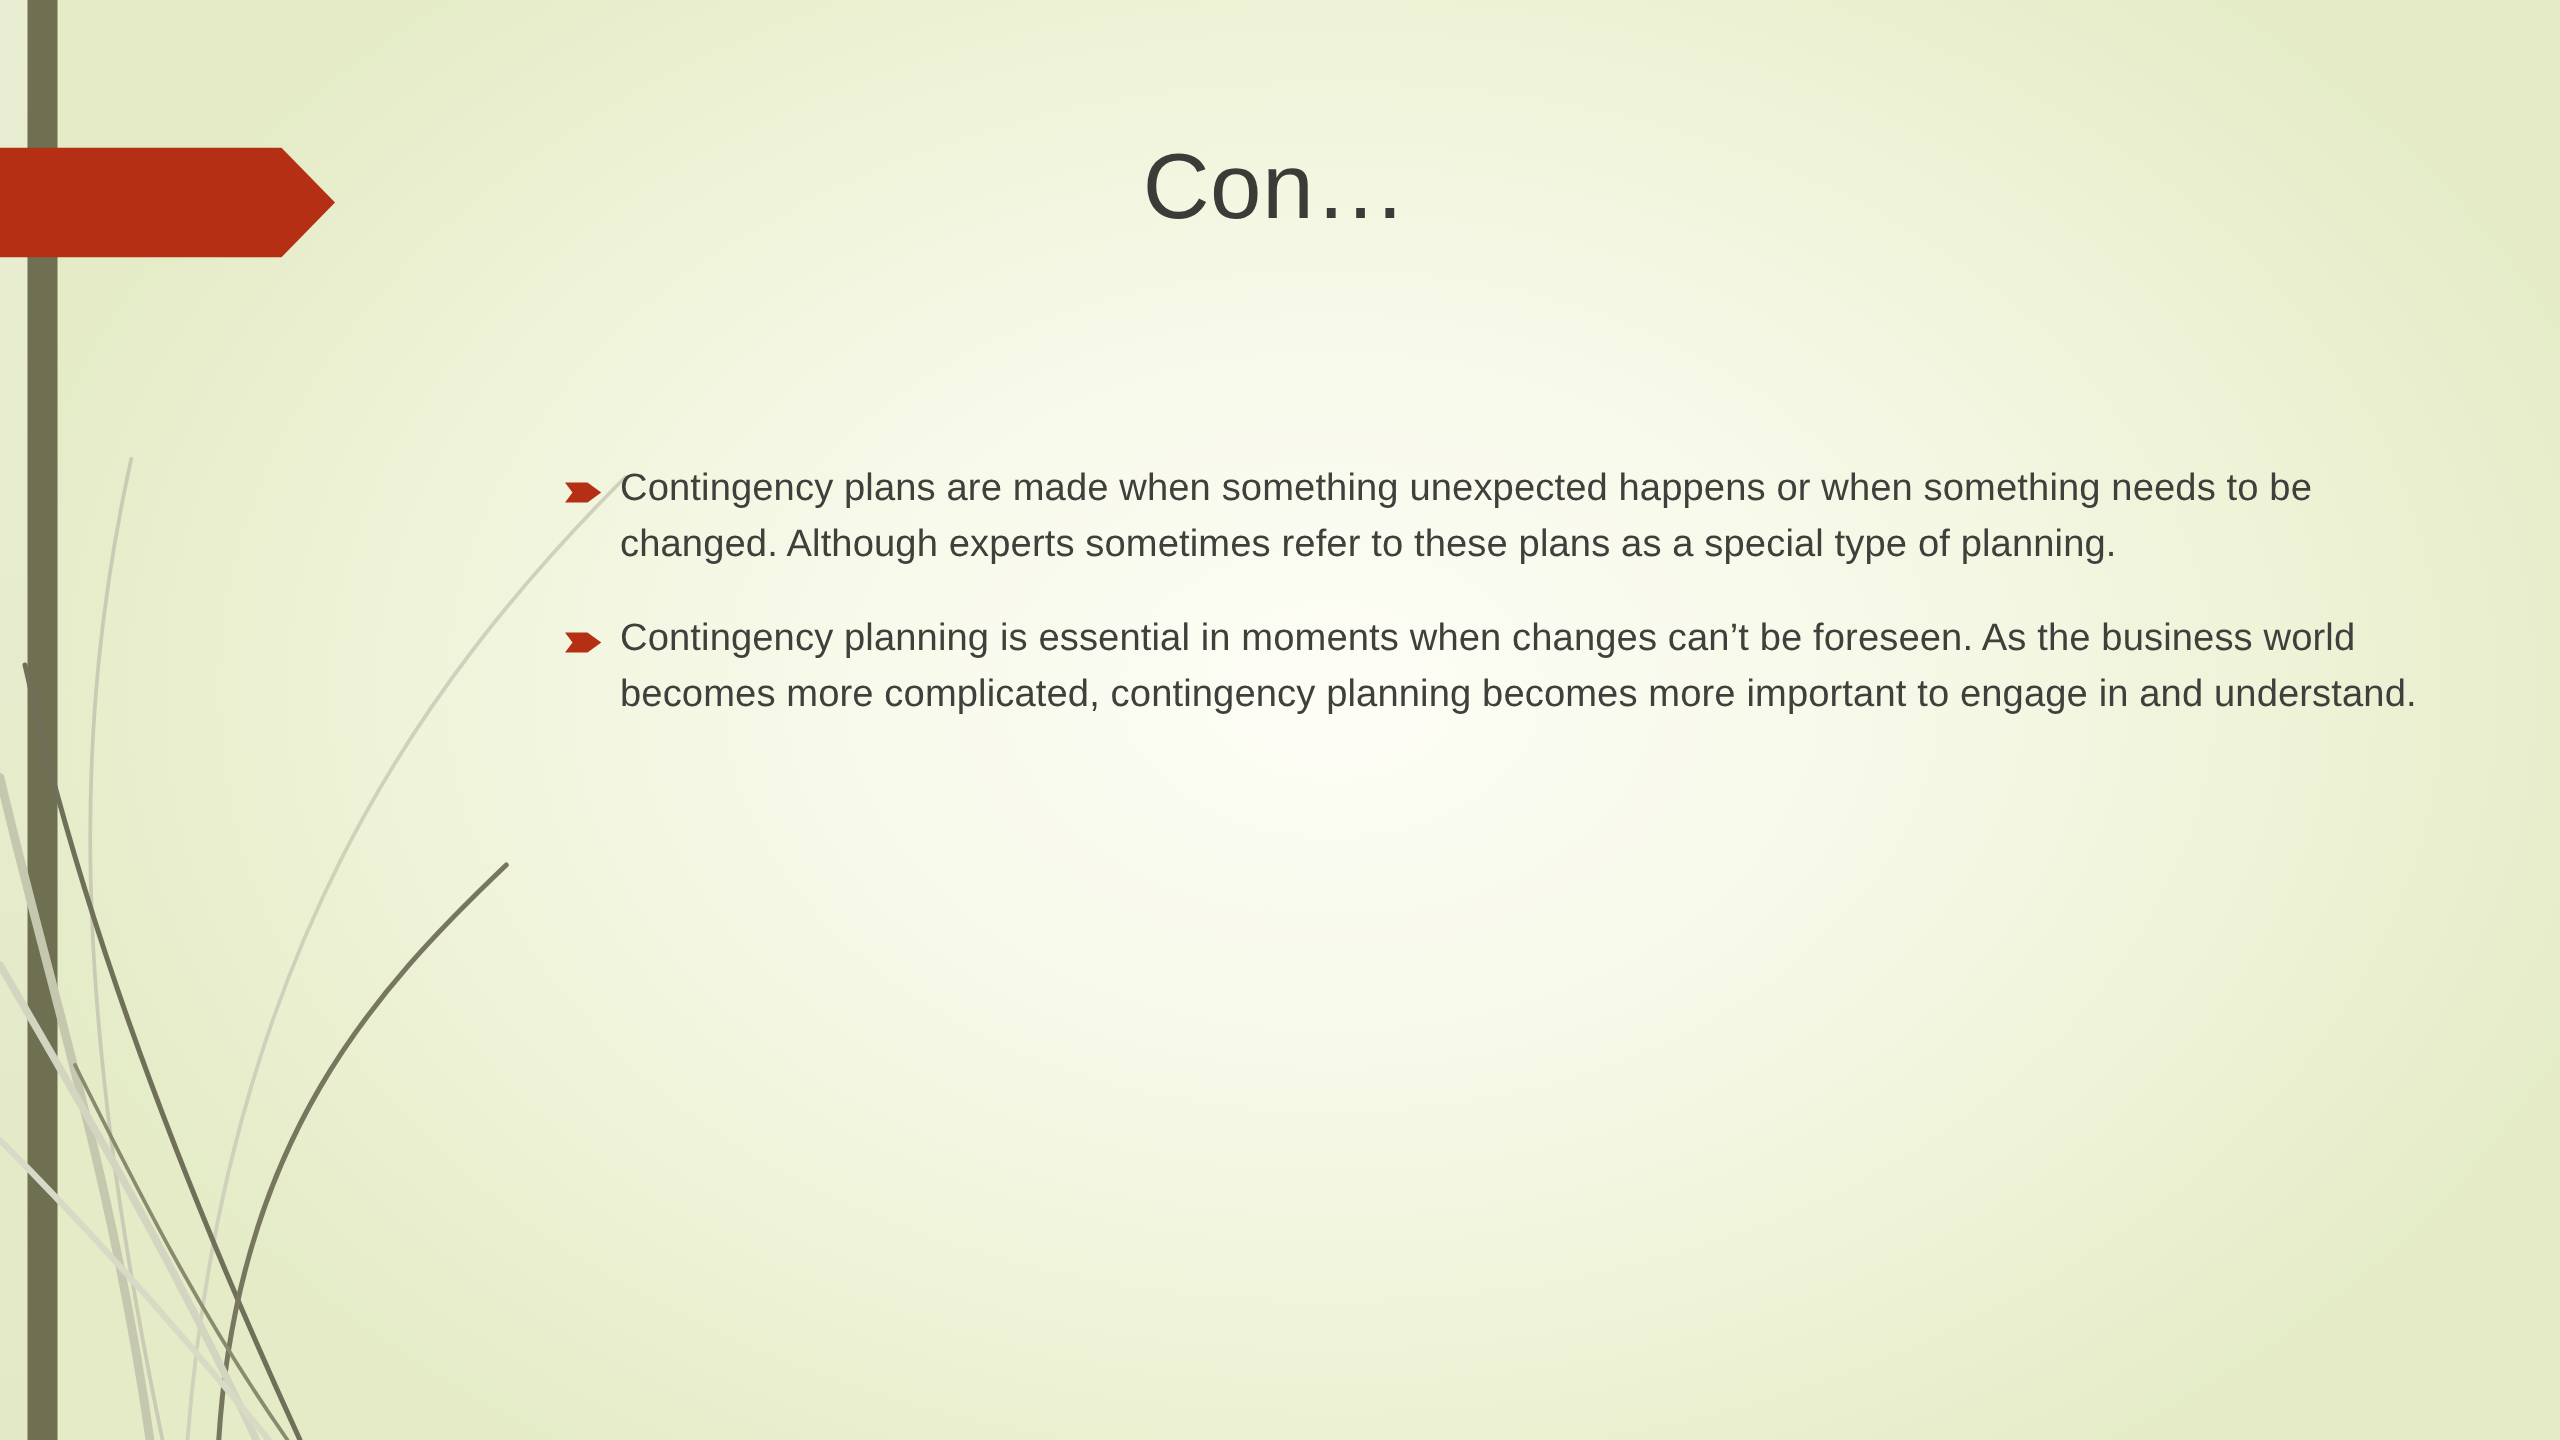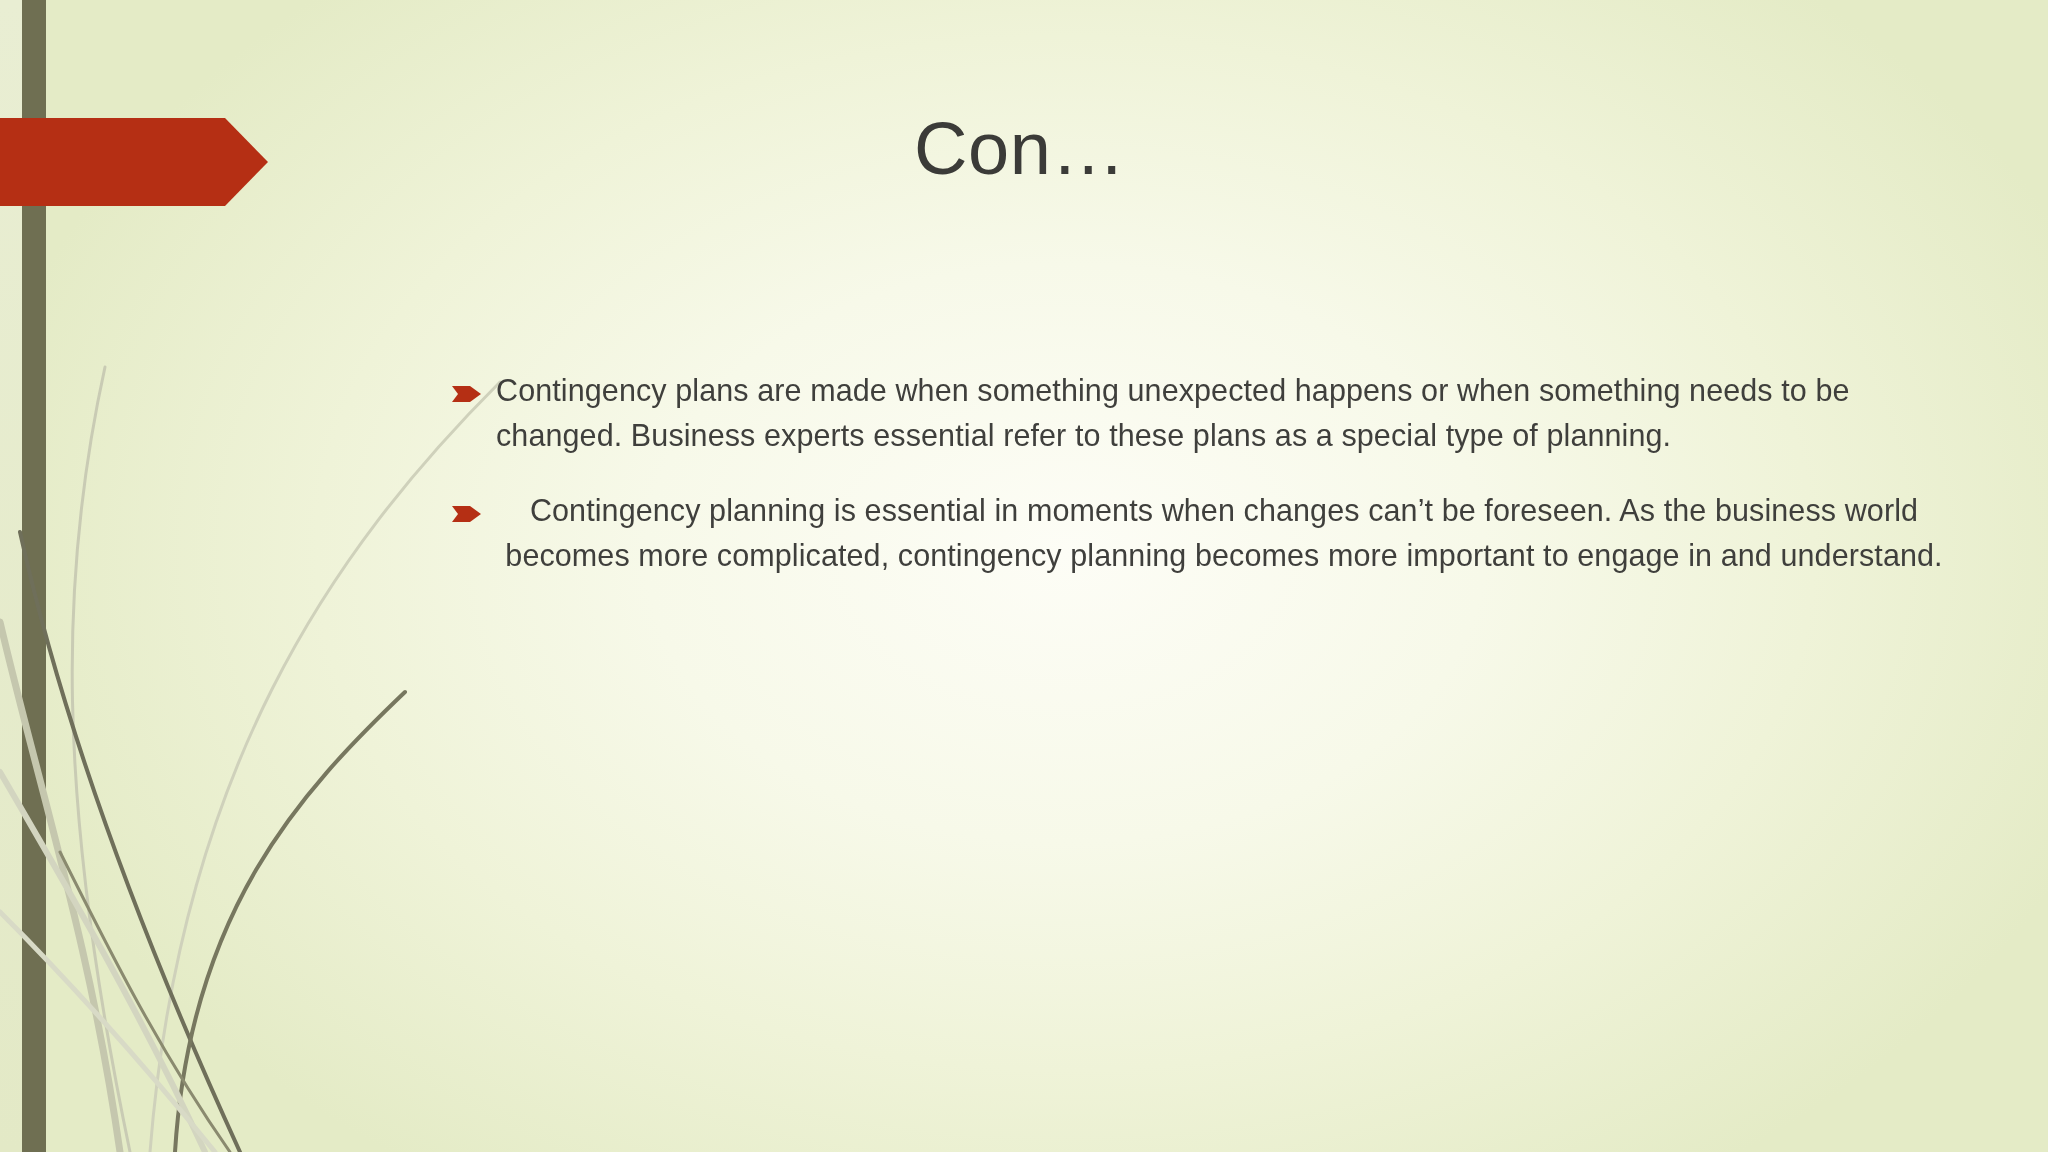--- a/index.html
+++ b/index.html
@@ -82,21 +82,21 @@
     left: 452px;
     top: 368px;
     width: 1500px;
   }
 
   .bullet-row {
     display: flex;
     align-items: flex-start;
     margin-bottom: 30px;
   }
-  .bullet-row:last-child { margin-bottom: 0; text-align: center; }
+  .bullet-row:last-child { margin-bottom: 0; }
 
   .bullet-marker {
     flex: 0 0 auto;
     width: 44px;
     padding-top: 16px;
   }
   .bullet-marker svg { display: block; }
 
   .bullet-text {
     flex: 1 1 auto;
@@ -138,21 +138,21 @@
   <div id="title">Con…</div>
 
   <div id="body-block">
 
     <div class="bullet-row">
       <span class="bullet-marker">
         <svg width="30" height="20" viewBox="0 0 30 20">
           <polygon points="0,2 18,2 29,10 18,18 0,18 6,10" fill="#b52f14"></polygon>
         </svg>
       </span>
-      <span class="bullet-text">Contingency plans are made when something unexpected happens or when something needs to be changed. Business experts essential refer to these plans as a special type of planning.</span>
+      <span class="bullet-text">Contingency plans are made when something unexpected happens or when something needs to be changed. Although experts sometimes refer to these plans as a special type of planning.</span>
     </div>
 
 
     <div class="bullet-row">
       <span class="bullet-marker">
         <svg width="30" height="20" viewBox="0 0 30 20">
           <polygon points="0,2 18,2 29,10 18,18 0,18 6,10" fill="#b52f14"></polygon>
         </svg>
       </span>
       <span class="bullet-text">Contingency planning is essential in moments when changes can’t be foreseen. As the business world becomes more complicated, contingency planning becomes more important to engage in and understand.</span>

